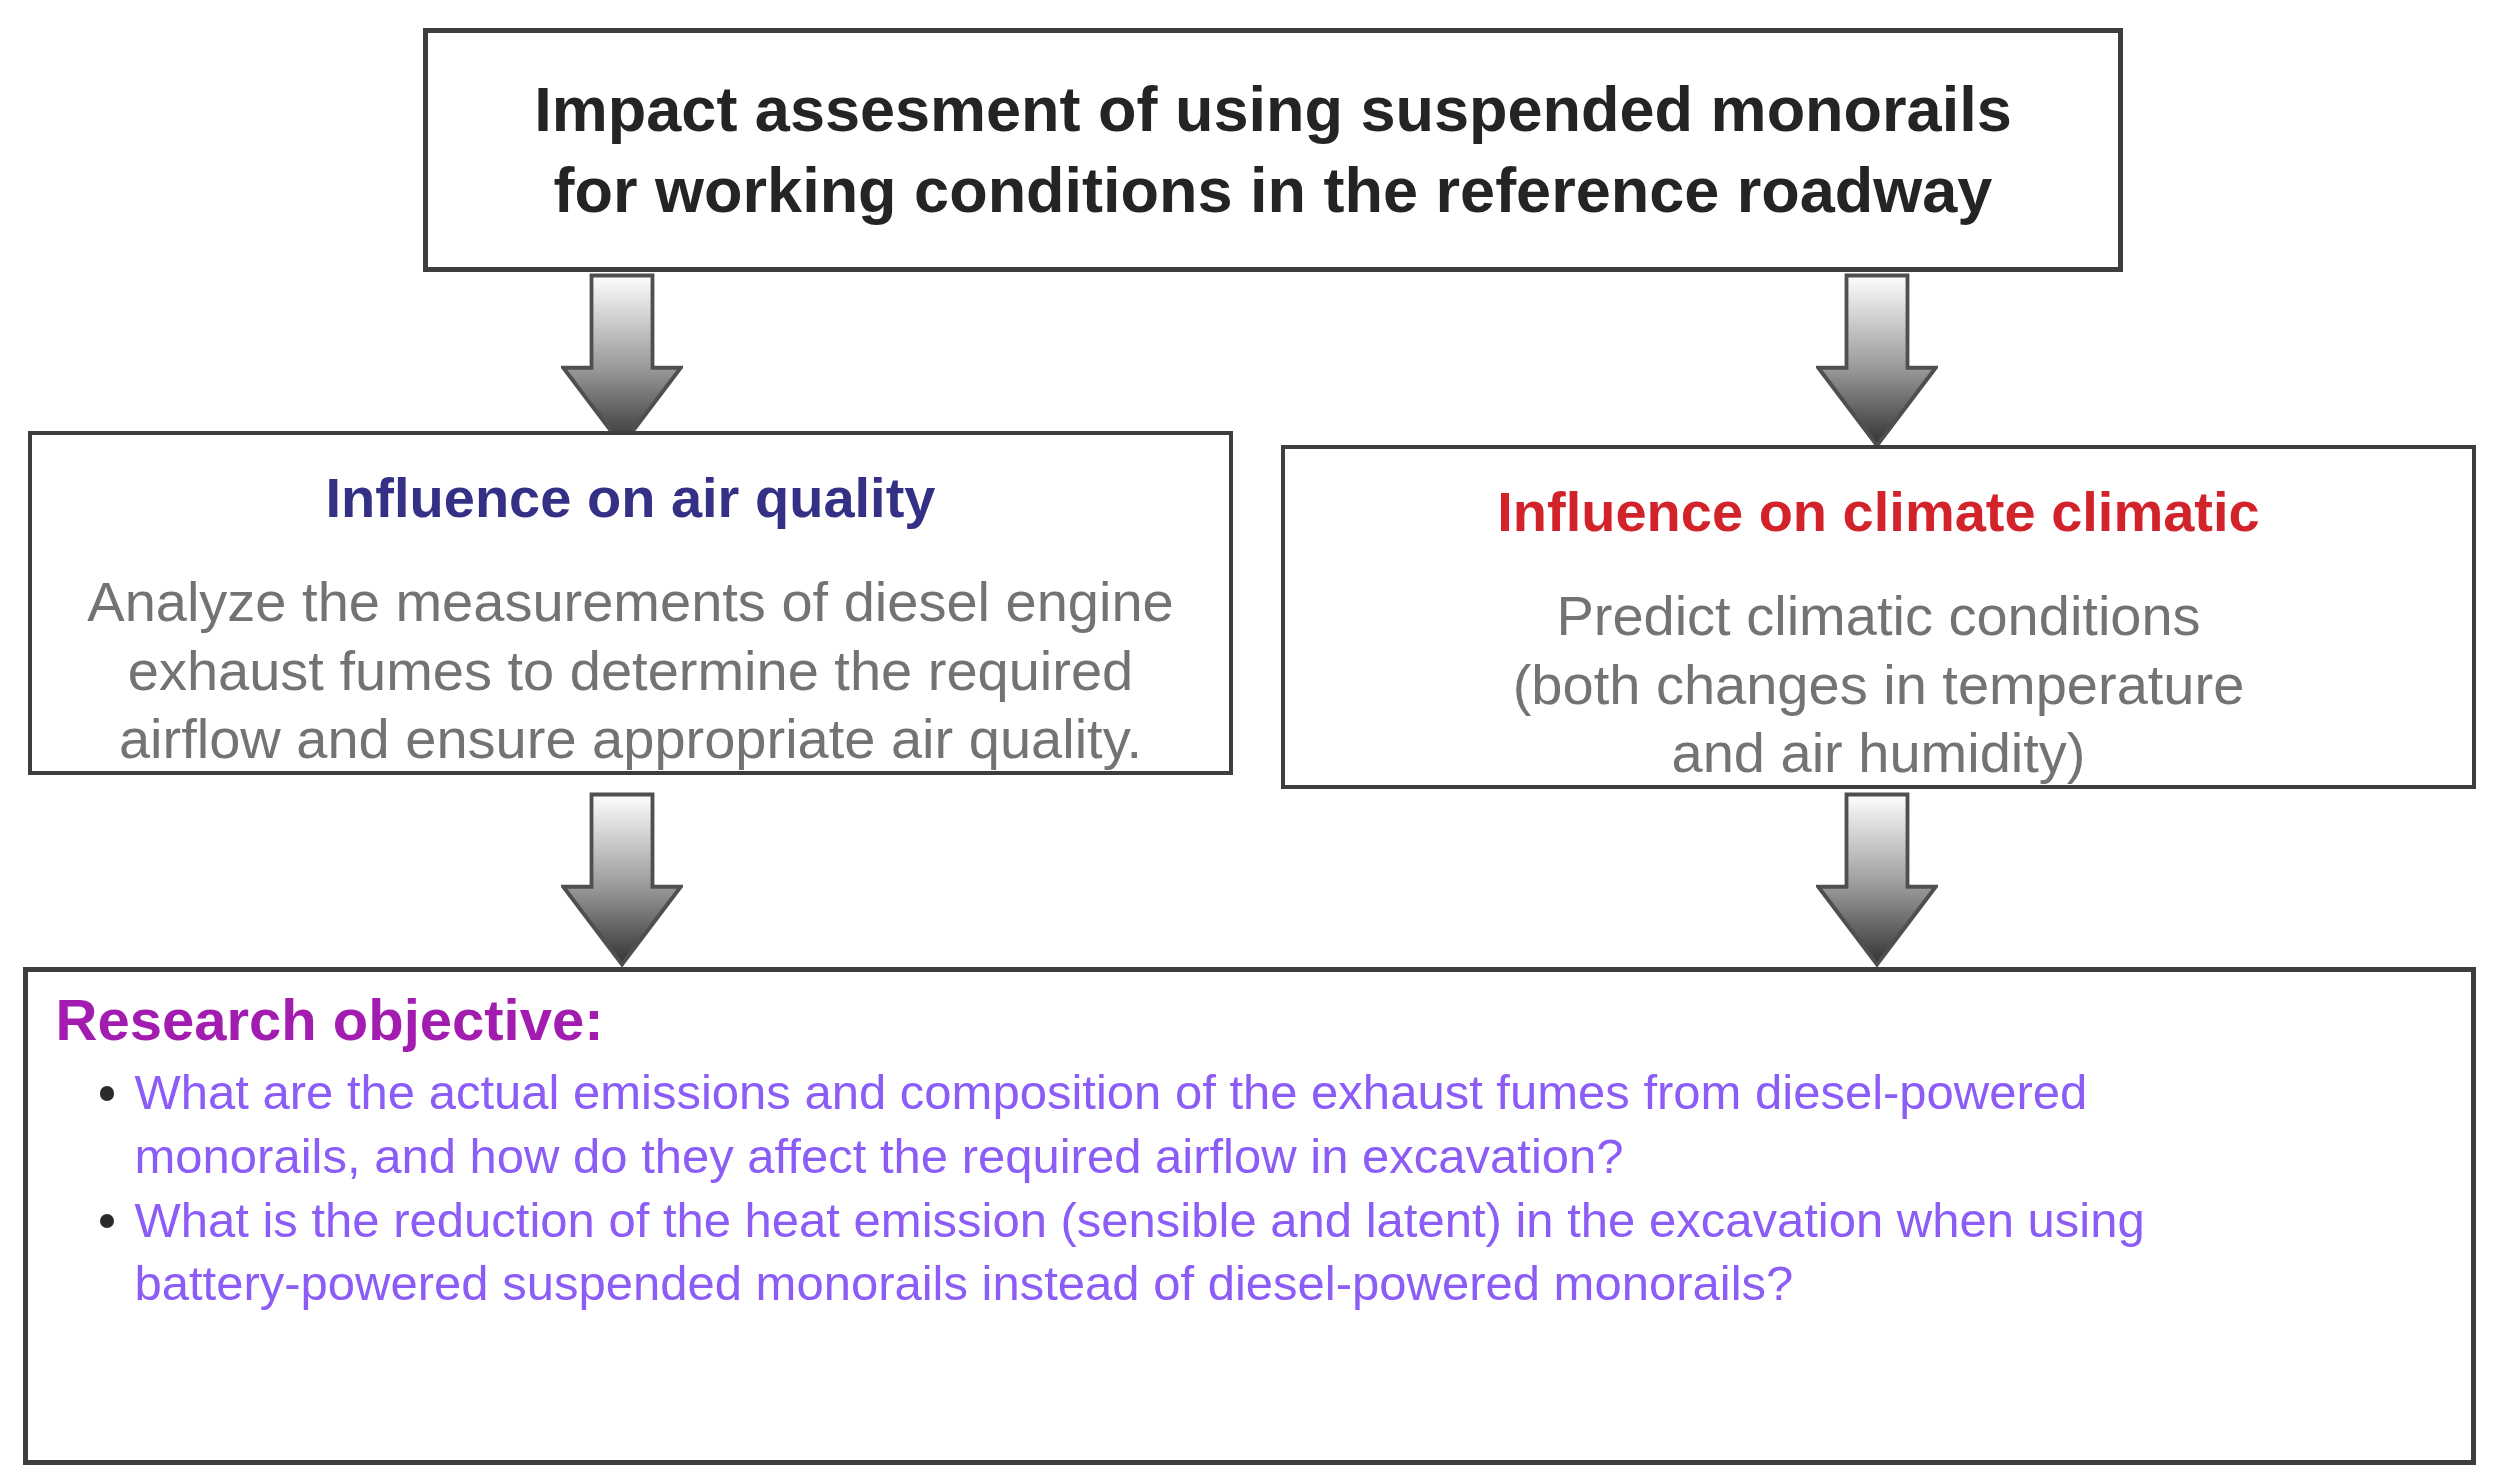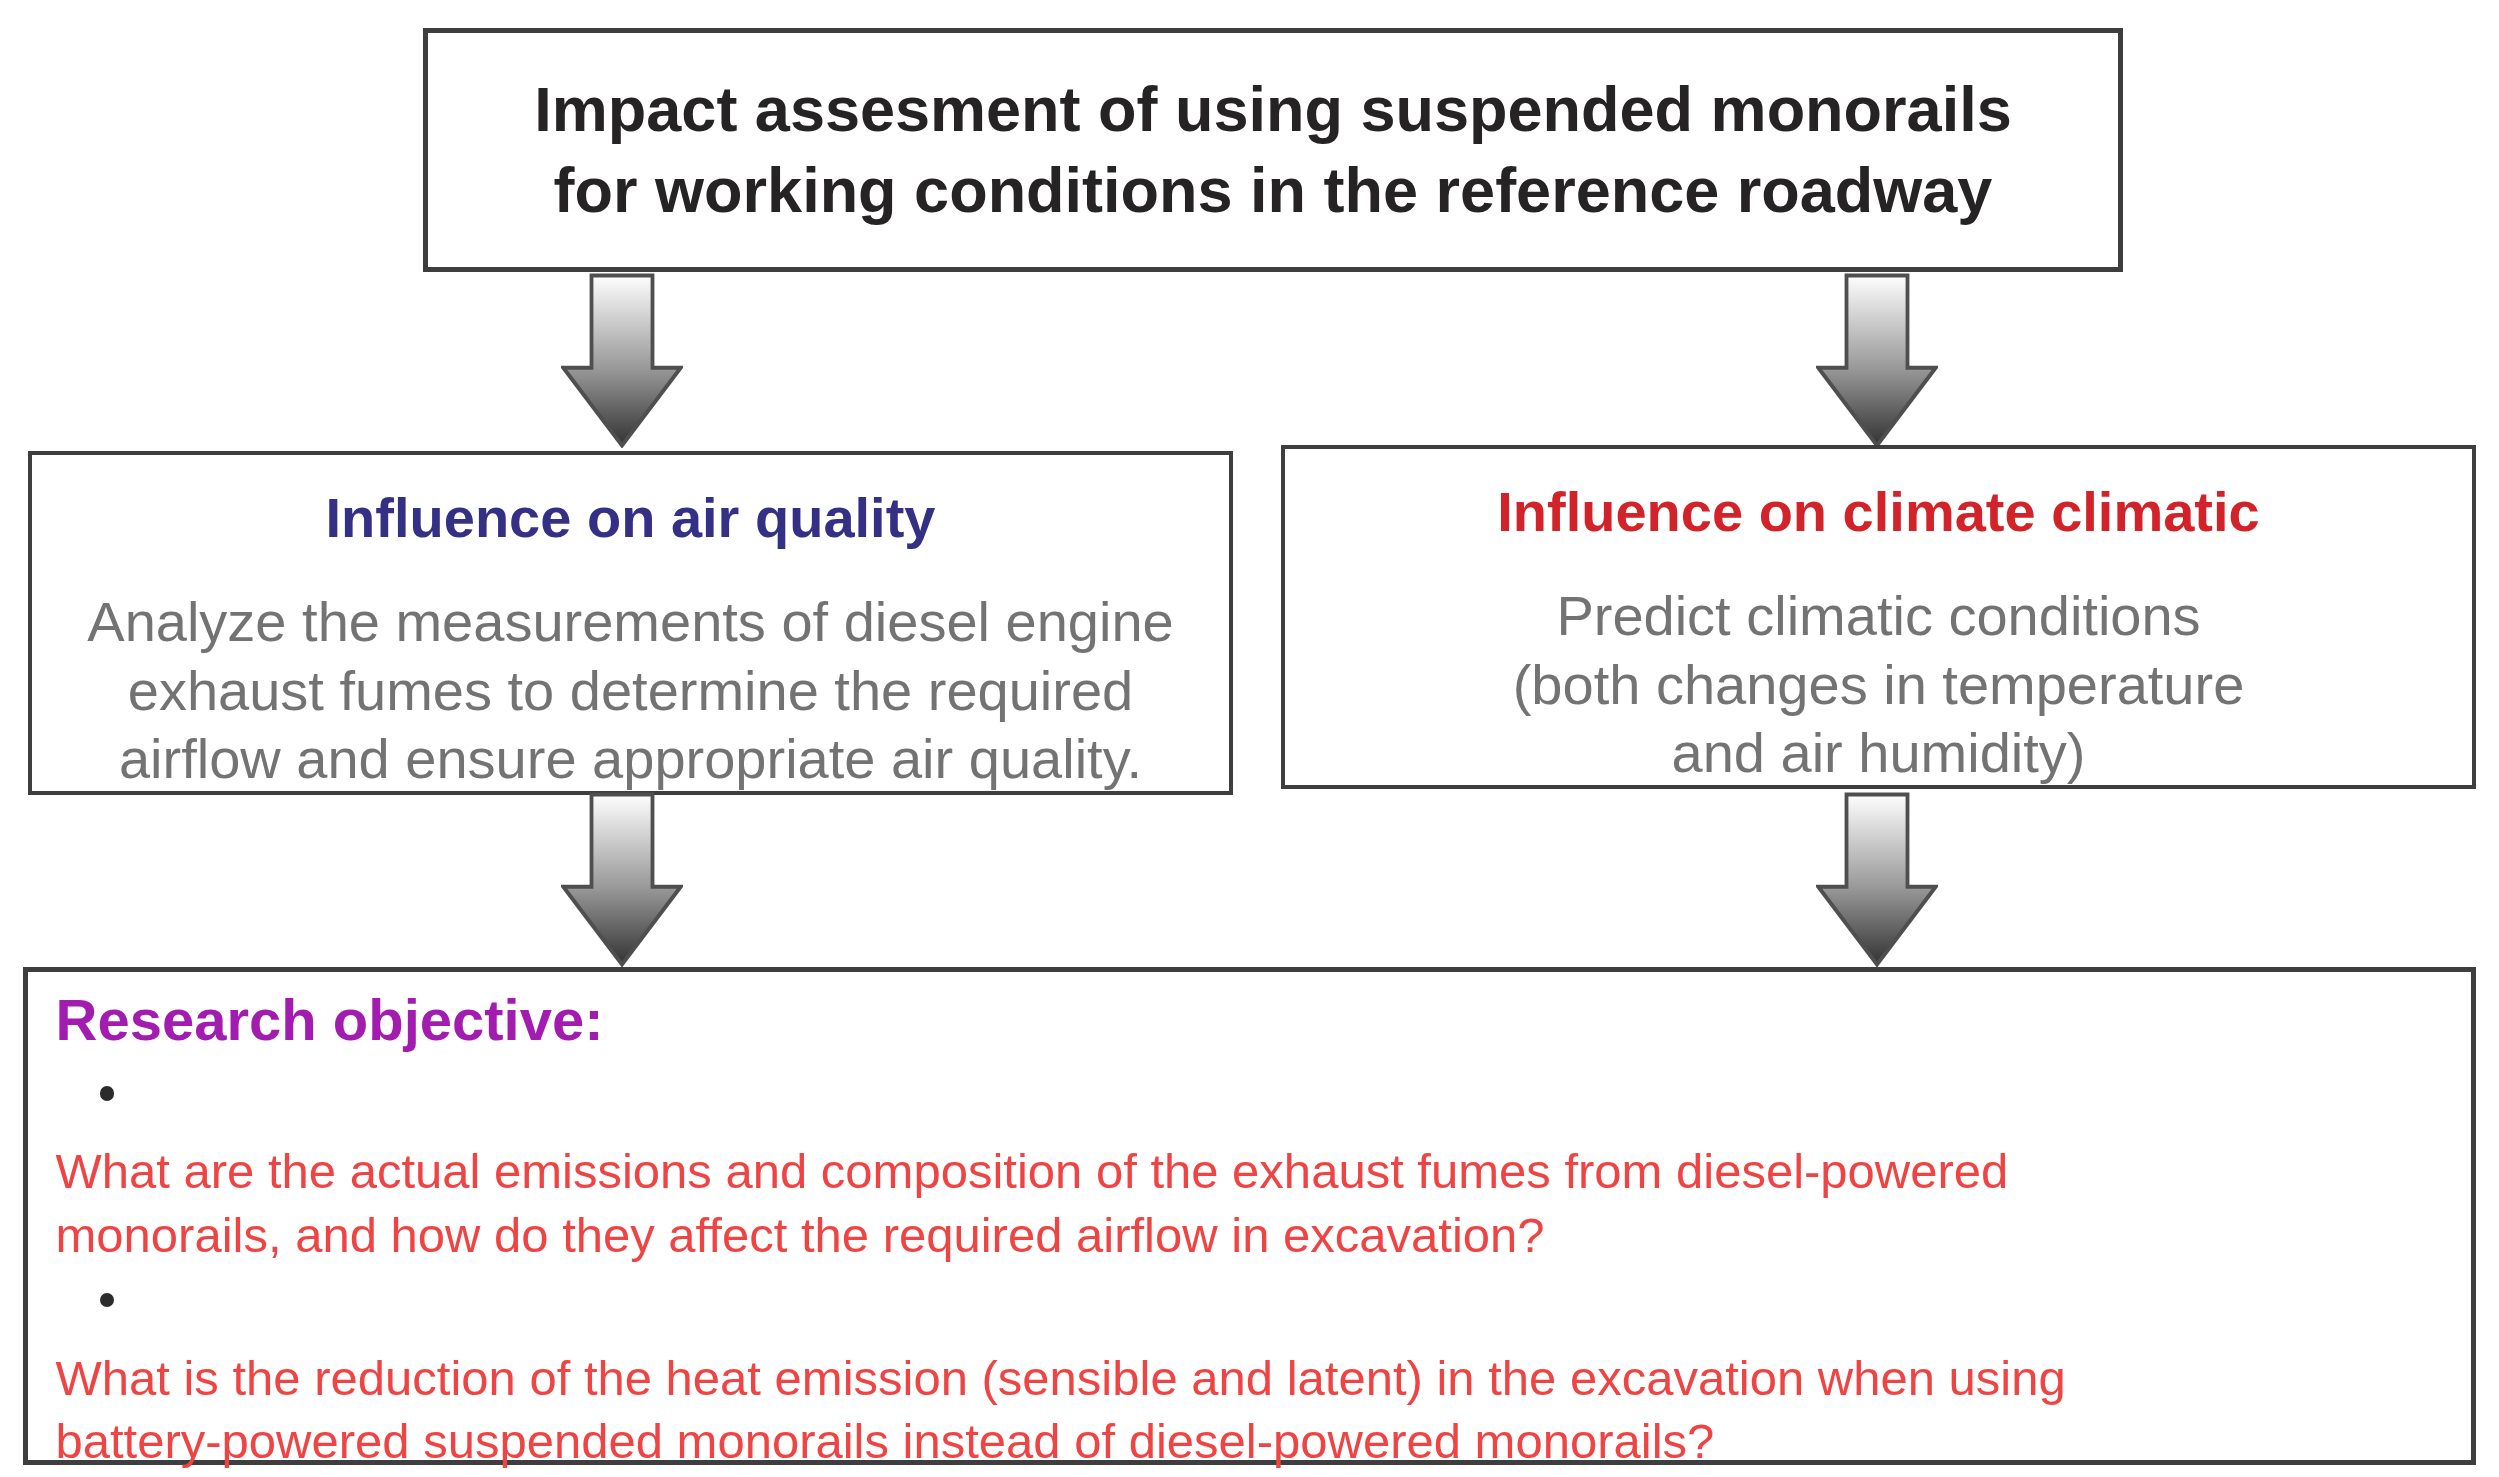--- a/index.html
+++ b/index.html
@@ -22,41 +22,41 @@
     left: 423px; top: 28px; width: 1700px; height: 244px;
     border-width: 5.3px;
     display: flex; align-items: center; justify-content: center;
     text-align: center;
   }
   .title-text {
     font-size: 63px; font-weight: bold; line-height: 1.28;
     color: #262324; white-space: pre-line;
   }
   
-  #air-box    { left: 28px;   top: 451px; width: 1205px; height: 344px; padding-top: 29px; text-align: center; }
+  #air-box    { left: 28px;   top: 431px; width: 1205px; height: 344px; padding-top: 29px; text-align: center; }
   #climate-box{ left: 1281px; top: 445px; width: 1195px; height: 344px; padding-top: 29px; text-align: center; }
   .box-heading {
     font-size: 56px; font-weight: bold; line-height: 1.2;
   }
   .box-body {
     margin-top: 37px;
     font-size: 56px; line-height: 1.22;
     color: #737373; white-space: pre-line;
   }
   
   #research-box {
     left: 23px; top: 967px; width: 2453px; height: 498px;
     border-width: 5.3px;
     padding: 12.2px 38px 15.3px 27.5px;
   }
   .research-heading {
     font-size: 58px; font-weight: bold; line-height: 1.25; color: #a21caf;
   }
   .bullets { margin-top: 4.6px; }
-  .bullet { display: flex; font-size: 49px; line-height: 1.3; color: #ef4444; flex-direction: column; }
+  .bullet { display: flex; font-size: 49px; line-height: 1.3; color: #8b5cf6; }
   .dot-col { flex: 0 0 79px; padding-left: 44px; box-sizing: border-box; }
   .dot {
     display: block; width: 14.5px; height: 14.5px; border-radius: 50%;
     background: #2b2b2b; margin-top: 25px;
   }
   .lines { flex: 1; }
   .bline.spread { word-spacing: 44px; }
   
   .arrow { position: absolute; width: 122px; height: 175px; }
   #arrow-top-left     { left: 561px;  top: 273px; }

